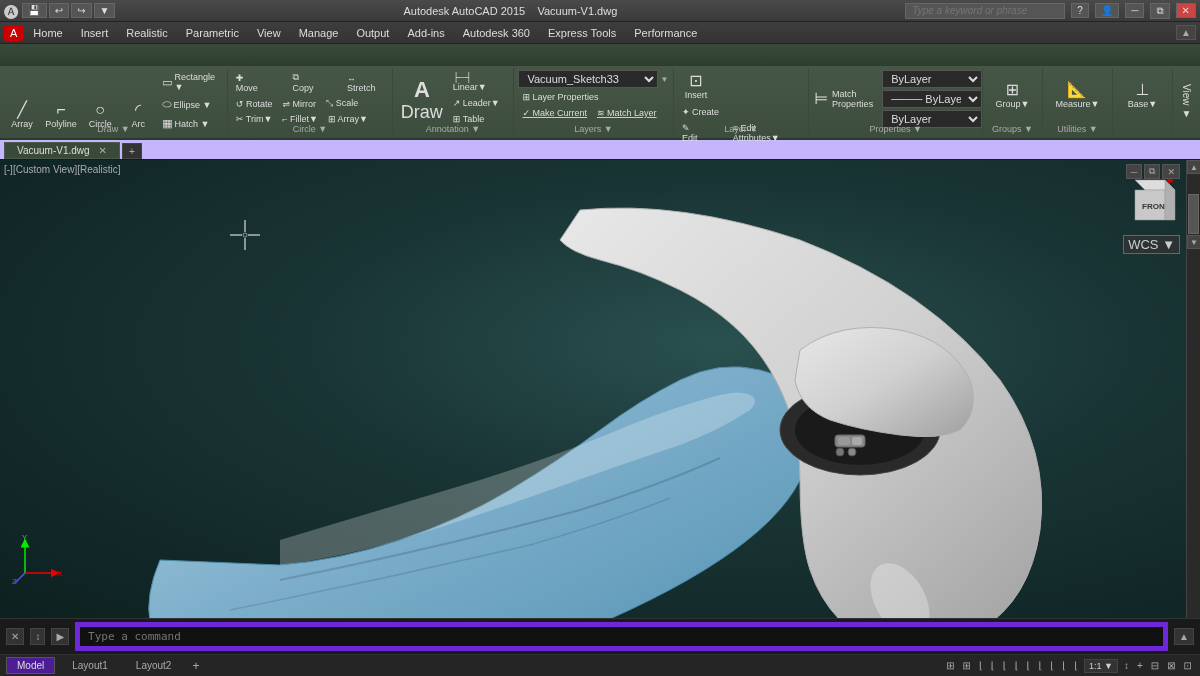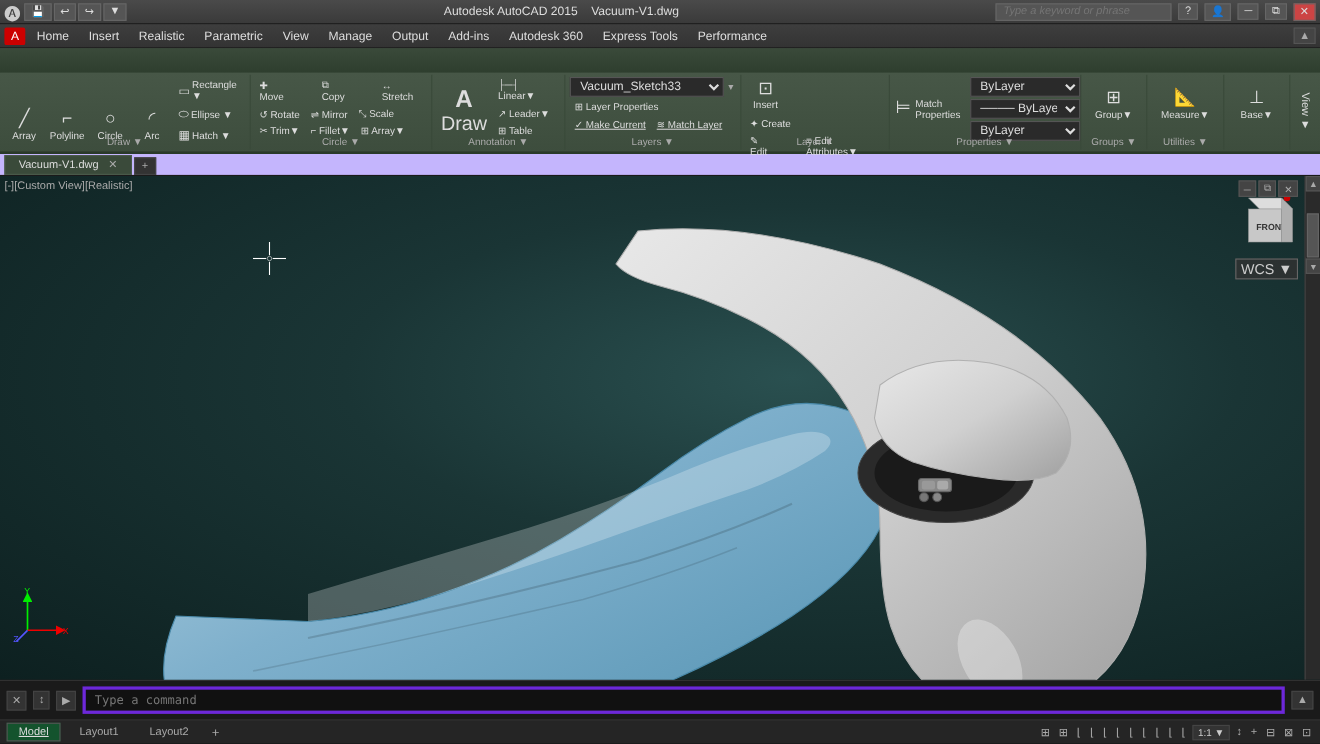--- a/index.html
+++ b/index.html
@@ -197,21 +197,21 @@
       display: flex;
       align-items: center;
       padding: 0 6px;
       gap: 6px;
       border-top: 1px solid #333;
     }
     .cmd-btn { background: #333; border: 1px solid #444; color: #aaa; padding: 2px 4px; font-size: 10px; cursor: pointer; }
     #cmd-input {
       flex: 1;
       background: #111;
-      border: 3px solid #6d28d9;
+      border: 5px solid #6d28d9;
       color: #aaa;
       padding: 3px 8px;
       font-size: 11px;
       font-family: monospace;
     }
 
     
     #status-bar {
       background: #252525;
       height: 22px;
@@ -222,24 +222,23 @@
       border-top: 1px solid #333;
     }
     .status-tab {
       padding: 2px 10px;
       font-size: 10px;
       color: #aaa;
       cursor: pointer;
       border: 1px solid transparent;
     }
     .status-tab.active {
-      background: #14532d;
+      background: #4c1d95;
       border-color: #555;
       color: #ddd;
-      text-decoration: underline;
     }
     .status-tab-add {
       color: #aaa;
       font-size: 12px;
       cursor: pointer;
       padding: 0 4px;
     }
     .status-right {
       margin-left: auto;
       display: flex;

